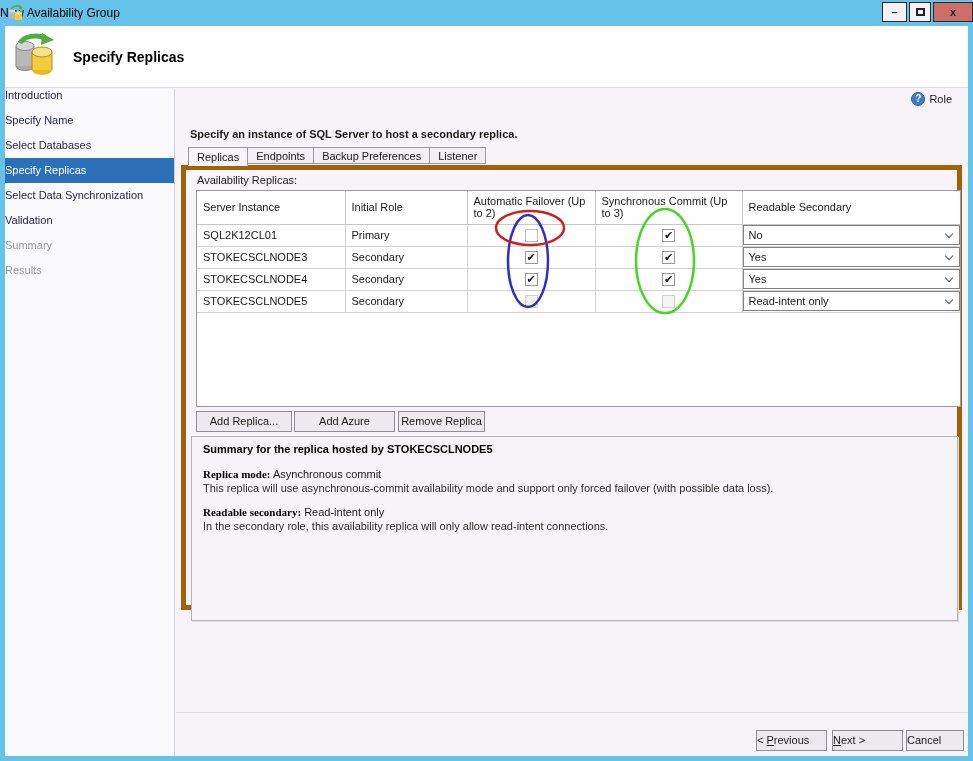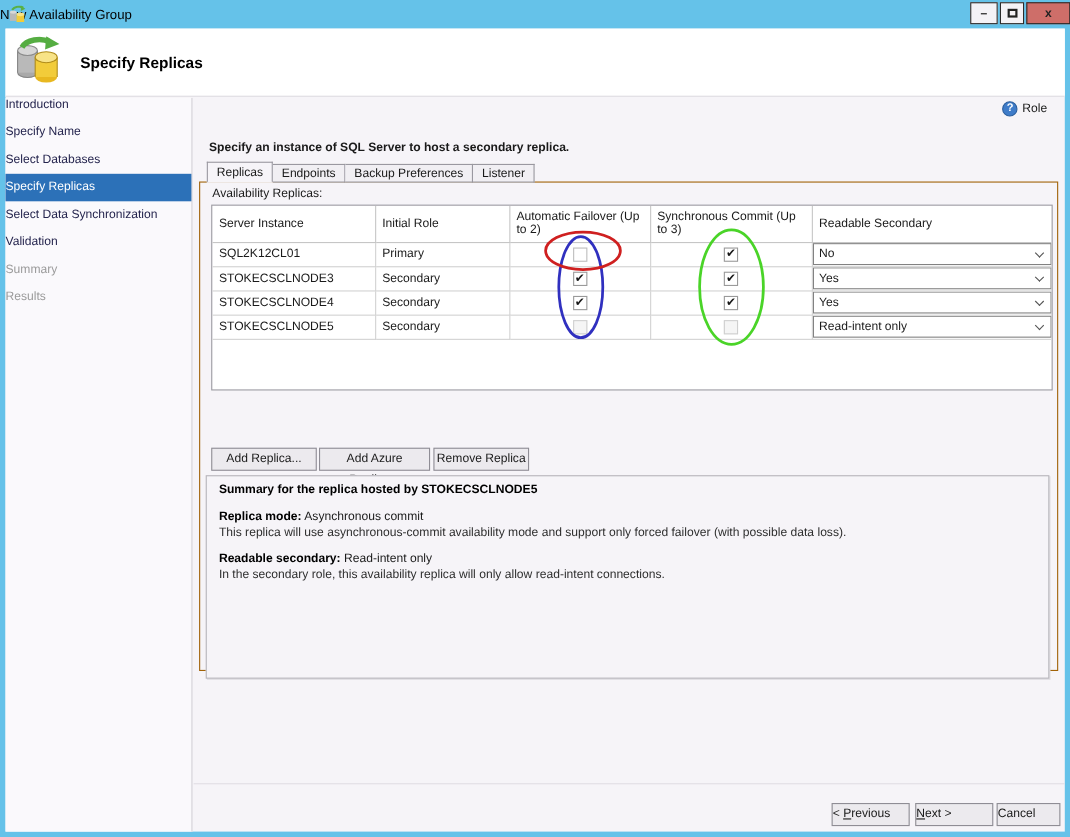--- a/index.html
+++ b/index.html
@@ -34,30 +34,30 @@
 
   .content { position: absolute; left: 171px; top: 63px; width: 792px; height: 667px; }
 
   .help { position: absolute; top: 3px; right: 16px; display: flex; align-items: center; cursor: default; }
   .help-icon { width: 14px; height: 14px; border-radius: 50%; background: #3f7cc9; border: 1px solid #2c5f9e; color: #fff; font-size: 10px; font-weight: bold; text-align: center; line-height: 12px; margin-right: 4px; }
   .help-label { color: #1a1a1a; }
 
   .instruction { position: absolute; left: 14px; top: 39px; font-weight: bold; }
 
   
-  .tabstrip { position: absolute; left: 12px; top: 58px; display: flex; align-items: flex-end; height: 19px; z-index: 3; }
+  .tabstrip { position: absolute; left: 12px; top: 58px; display: flex; height: 19px; z-index: 3; }
   .tab { height: 17px; line-height: 16px; padding: 0 8px; background: #f1eff3; border: 1px solid #9a98a0; border-left: none; cursor: default; }
   .tab:first-child { border-left: 1px solid #9a98a0; }
   .tab.active { height: 19px; line-height: 18px; background: #f6f4f8; border-bottom: 1px solid #f6f4f8; position: relative; z-index: 4; }
 
-  .tabpanel { position: absolute; left: 5px; top: 76px; width: 781px; height: 445px; border: 1px solid #a16207; background: #f6f4f8; }
+  .tabpanel { position: absolute; left: 5px; top: 76px; width: 781px; height: 445px; border: 5px solid #a16207; background: #f6f4f8; }
 
   .grid-label { position: absolute; left: 11px; top: 4px; }
 
-  .grid { position: absolute; left: 10px; top: 20px; width: 765px; height: 169px; background: #ffffff; border: 1px solid #9a98a0; overflow: hidden; }
+  .grid { position: absolute; left: 10px; top: 20px; width: 765px; height: 217px; background: #ffffff; border: 1px solid #9a98a0; overflow: hidden; }
   table.replicas { border-collapse: collapse; table-layout: fixed; width: 763px; }
   table.replicas th { font-weight: normal; text-align: left; height: 33px; padding: 2px 6px; border-right: 1px solid #c6c6c6; border-bottom: 1px solid #c6c6c6; vertical-align: middle; }
   table.replicas td { height: 22px; padding: 0 6px; border-right: 1px solid #d2d2d2; border-bottom: 1px solid #d2d2d2; vertical-align: middle; overflow: hidden; white-space: nowrap; }
   table.replicas td.cb-cell { text-align: center; padding: 0; }
   table.replicas td.combo-cell { padding: 0; }
   table.replicas th:last-child, table.replicas td:last-child { border-right: none; }
 
   .cb { display: inline-block; width: 13px; height: 13px; border: 1px solid #9a9a9a; background: #fff; font-size: 11px; line-height: 11px; color: #151515; vertical-align: middle; text-align: center; }
   .cb.unchecked { border-color: #bdbdbd; }
   .cb.disabled { border-color: #cfcfcf; background: #f5f5f5; }
@@ -71,21 +71,21 @@
   .btn-azure    { left: 108px; top: 241px; width: 101px; }
   .btn-remove   { left: 212px; top: 241px; width: 87px; }
 
   
   .summary { position: absolute; left: 5px; top: 266px; width: 767px; height: 185px; background: #f6f4f8; border: 1px solid #b6b4ba; box-shadow: 1px 1px 0 #dddbe0; }
   .sum-title { position: absolute; left: 11px; top: 6px; font-weight: bold; color: #000; }
   .sum-line1 { position: absolute; left: 11px; top: 31px; }
   .sum-desc1 { position: absolute; left: 11px; top: 45px; color: #2e2e2e; }
   .sum-line2 { position: absolute; left: 11px; top: 69px; }
   .sum-desc2 { position: absolute; left: 11px; top: 83px; color: #2e2e2e; }
-  .sum-bold { font-weight: bold; color: #000; }
+  .sum-bold { font-weight: bold; color: #000; font-family: Liberation Serif, serif; }
 
   
   .footer-sep { position: absolute; left: 0; top: 623px; width: 792px; border-top: 1px solid #e0dee4; }
   .fbtn { position: absolute; top: 641px; height: 21px; line-height: 19px; text-align: left; background: #eceaee; border: 1px solid #8f8d95; cursor: default; }
   .fbtn-prev   { left: 580px; width: 71px; }
   .fbtn-next   { left: 656px; width: 71px; }
   .fbtn-cancel { left: 730px; width: 58px; }
   .fbtn u { text-decoration: underline; }
 
   .annot { position: absolute; left: 0; top: 0; width: 792px; height: 667px; pointer-events: none; z-index: 6; }

